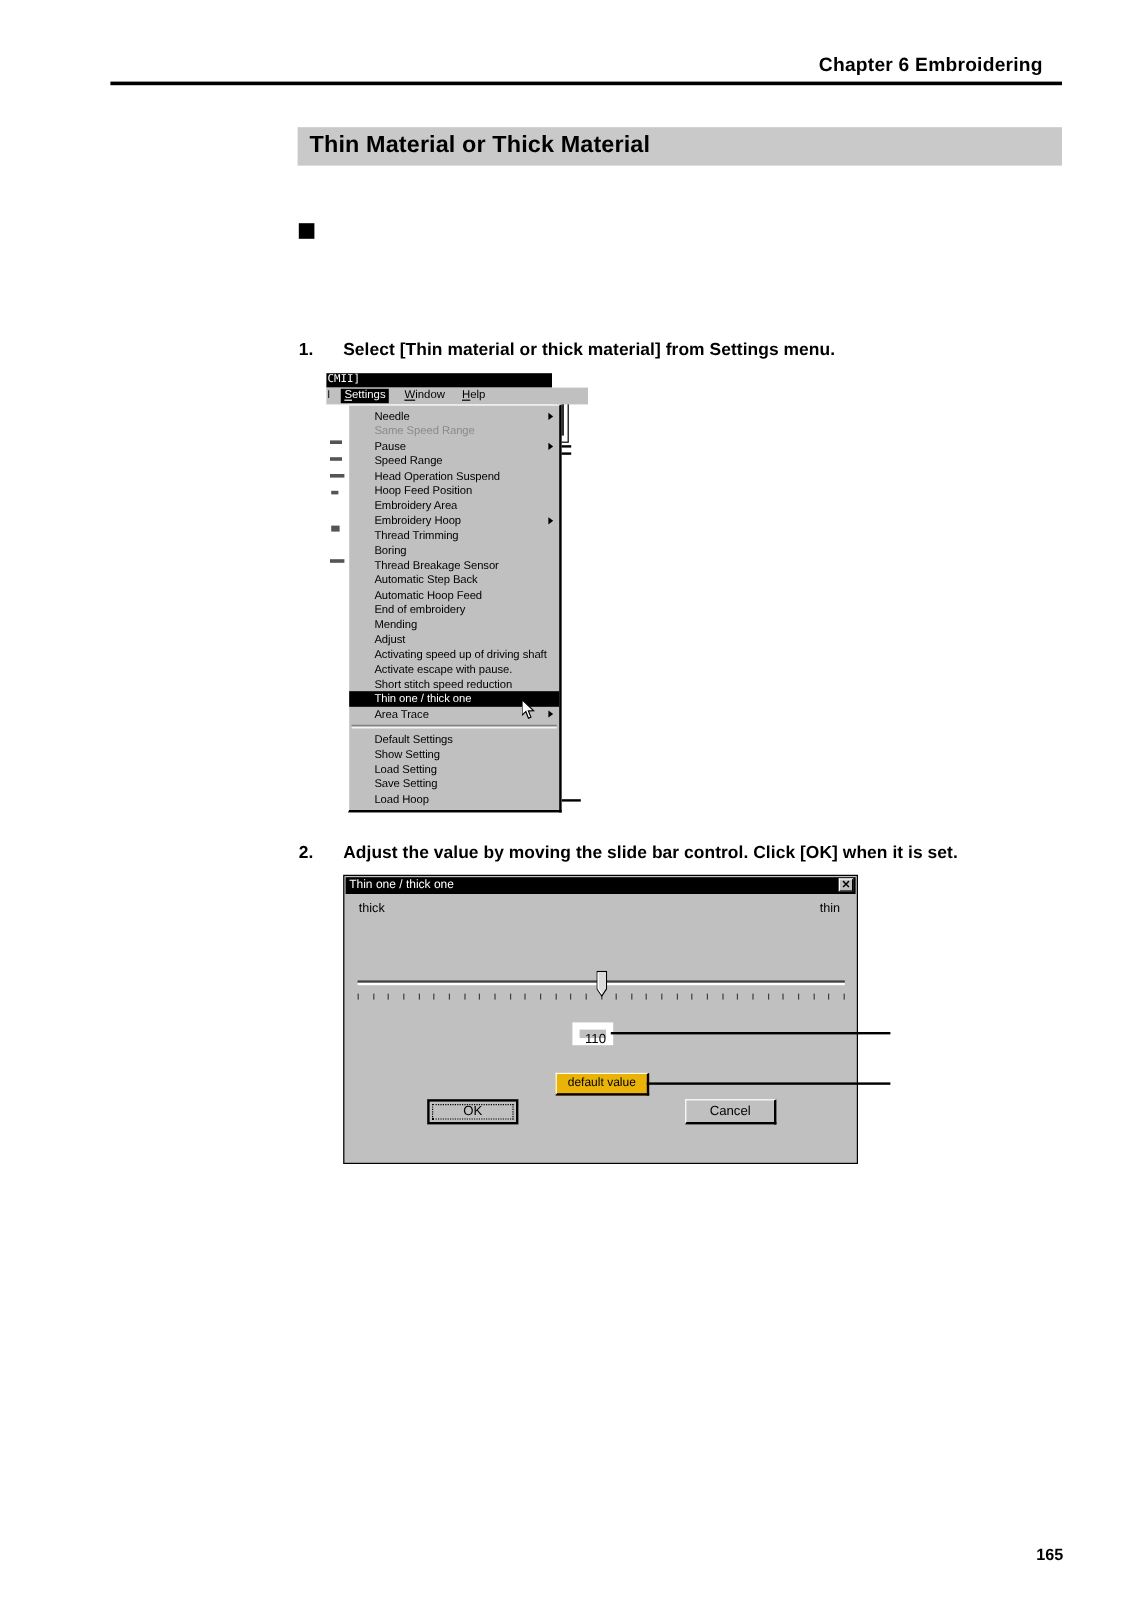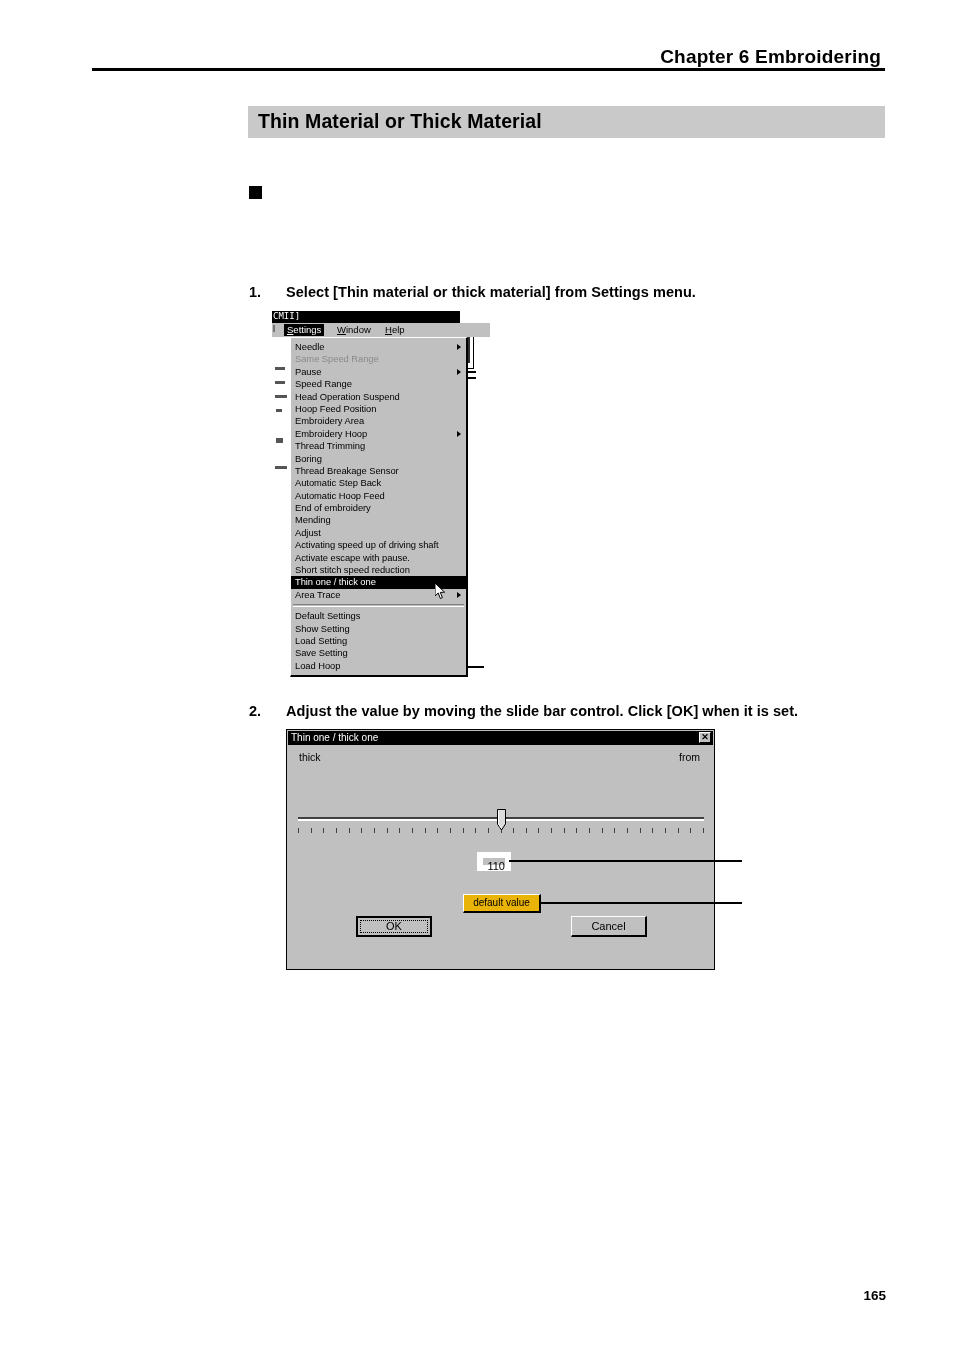--- a/index.html
+++ b/index.html
@@ -19,23 +19,23 @@
   
   #page-header {
     position: absolute;
     left: 92px;
     top: 46px;
     width: 793px;
     height: 26px;
   }
   #chapter-label {
     position: absolute;
-    right: 4px;
+    right: 16px;
     top: 0;
-    font-size: 19px;
+    font-size: 16px;
     font-weight: bold;
     letter-spacing: 0.2px;
     white-space: nowrap;
   }
   #header-rule {
     position: absolute;
     left: 0;
     right: 0;
     top: 22px;
     height: 3px;
@@ -227,21 +227,21 @@
     border-bottom: 2px solid #000000;
     box-sizing: border-box;
     padding: 3px 0 3px 0;
   }
   .menu-item {
     position: relative;
     height: 12.4px;
     line-height: 12.4px;
     font-size: 9.4px;
     color: #000000;
-    padding-left: 4px;
+    padding-left: 21px;
     white-space: nowrap;
     letter-spacing: -0.05px;
   }
   .menu-item.disabled { color: #8a8a8a; }
   .menu-item.selected {
     background: #000000;
     color: #ffffff;
   }
   .menu-item .submenu-arrow {
     position: absolute;
@@ -551,21 +551,21 @@
 </div>
 
 <div id="dialog-figure">
 
   <div id="dlg-titlebar">
     <div id="dlg-title">Thin one / thick one</div>
     <div id="dlg-close-btn">✕</div>
   </div>
 
   <div id="dlg-label-thick">thick</div>
-  <div id="dlg-label-thin">from</div>
+  <div id="dlg-label-thin">thin</div>
 
   <div id="slider-track"></div>
   <div id="slider-ticks">
       <i style="left: 0px;"></i>
       <i style="left: 12.6562px;"></i>
       <i style="left: 25.3125px;"></i>
       <i style="left: 37.9688px;"></i>
       <i style="left: 50.625px;"></i>
       <i style="left: 63.2812px;"></i>
       <i style="left: 75.9375px;"></i>

